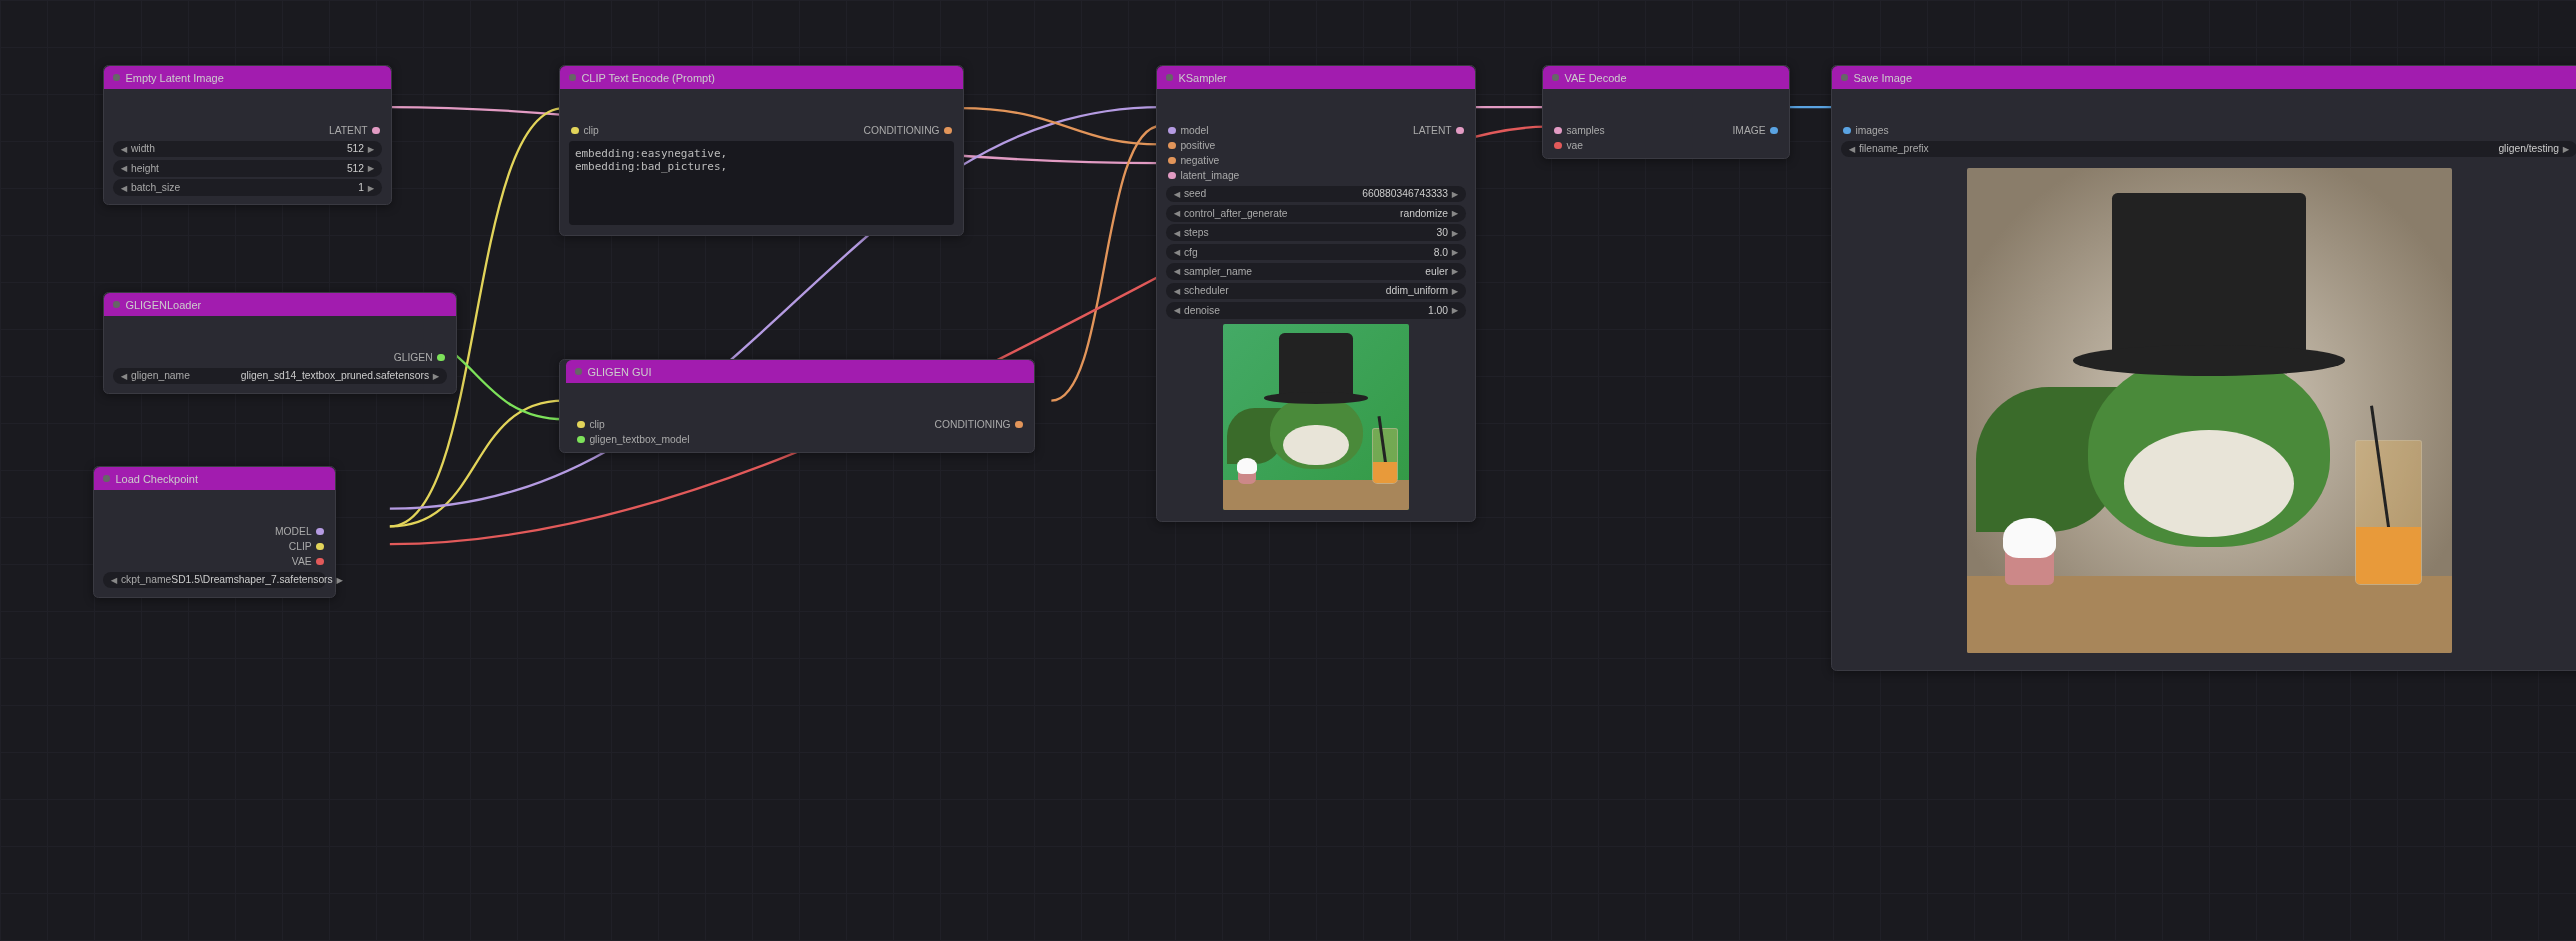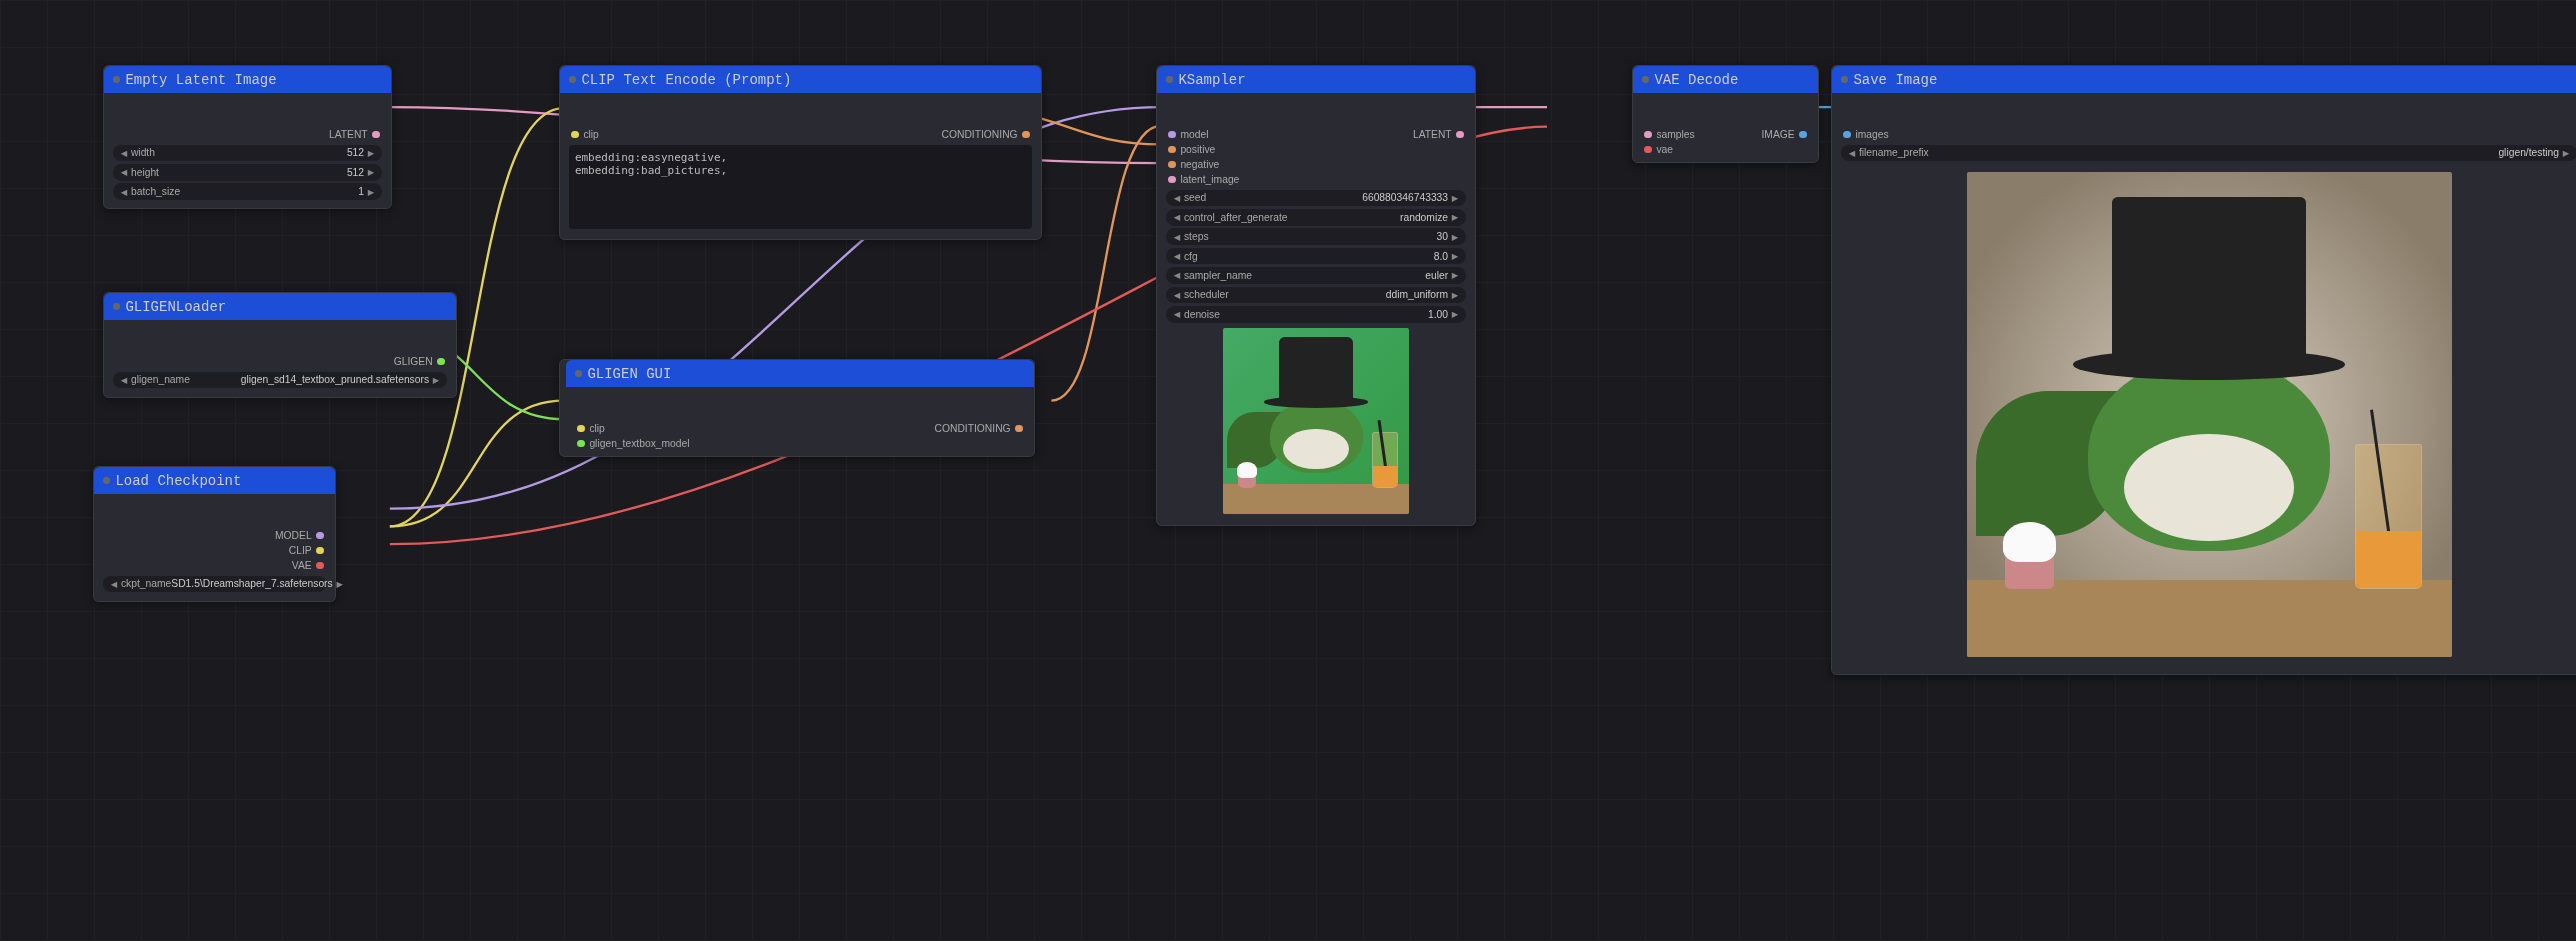--- a/index.html
+++ b/index.html
@@ -1,20 +1,20 @@
 <!DOCTYPE html>
 <html style="font-size:15px"><head>
 <meta charset="utf-8">
 <style>
 * { margin:0; padding:0; box-sizing:border-box; }
 body { background:#1a1a1f; font-family:Arial,sans-serif; font-size:10.3px; color:#aaa; width:2576px; height:941px; overflow:hidden; position:relative; }
 .canvas { position:absolute; inset:0; background-image:linear-gradient(#202027 0.9px,transparent 0.9px),linear-gradient(90deg,#202027 0.9px,transparent 0.9px); background-size:47px 47px; }
 svg.wires { position:absolute; inset:0; width:2576px; height:941px; pointer-events:none; }
 .node { position:absolute; background:#2a2a32; border:0.9px solid #3a3a42; border-radius:5.6px; box-shadow:0 1.9px 9.3px rgba(0,0,0,.4); }
-.node-title { background:#1d4ed8; padding:5.6px 9.3px; border-radius:5.6px 5.6px 0 0; font-size:14px; color:#ccc; display:flex; align-items:center; gap:5.6px;font-family:Liberation Mono, monospace; }
+.node-title { background:#a21caf; padding:5.6px 9.3px; border-radius:5.6px 5.6px 0 0; font-size:11px; color:#ccc; display:flex; align-items:center; gap:5.6px; }
 .node-title::before { content:''; width:6.5px; height:6.5px; border-radius:50%; background:#666; }
 .node-body { padding:5.6px; position:relative;margin-top:28px; }
 .slot-row { display:flex; justify-content:space-between; font-size:10.3px; padding:1.9px 5.6px; position:relative; min-height:15px; align-items:center; }
 .slot-in,.slot-out { display:flex; align-items:center; gap:4.7px; }
 .slot-out { margin-left:auto; }
 .dot { width:7.5px; height:7.5px; border-radius:50%; display:inline-block; }
 .widget { background:#1d1d23; border-radius:9.3px; margin:2.8px 3.7px; padding:2.8px 7.5px; display:flex; align-items:center; justify-content:space-between; font-size:10.3px; }
 .widget .wl { display:flex; align-items:center; gap:3.7px; }
 .widget .arrow { color:#888; font-size:8.4px; }
 .widget .wv { color:#ccc; }
@@ -153,21 +153,21 @@
           <span>ckpt_name</span>
         </span>
         <span class="wl">
           <span class="wv">SD1.5\Dreamshaper_7.safetensors</span>
           <span class="arrow">▶</span>
         </span>
       </div>
   </div>
 </div>
 
-<div class="node" style="left:559px; top:65px; width:483px;">
+<div class="node" style="left:559px; top:65px; width:405px;">
   <div class="node-title">CLIP Text Encode (Prompt)</div>
   <div class="node-body">
     <div class="slot-row">
       <span class="slot-in">
           <span class="dot" style="background:#e2d45a"></span>
           <span>clip</span>
         </span>
       <span class="slot-out">
           <span>CONDITIONING</span>
           <span class="dot" style="background:#e2955a"></span>
@@ -305,21 +305,21 @@
       <div class="table"></div>
         <div class="leaf"></div>
         <div class="glass"></div>
         <div class="cupcake"></div>
         <div class="frog"></div>
         <div class="tophat"></div>
     </div>
   </div>
 </div>
 
-<div class="node" style="left:1632px; top:65px; width:187px;">
+<div class="node" style="left:1542px; top:65px; width:248px;">
   <div class="node-title">VAE Decode</div>
   <div class="node-body">
     <div class="slot-row">
       <span class="slot-in">
           <span class="dot" style="background:#e29bc3"></span>
           <span>samples</span>
         </span>
       <span class="slot-out">
           <span>IMAGE</span>
           <span class="dot" style="background:#5aa3e2"></span>

